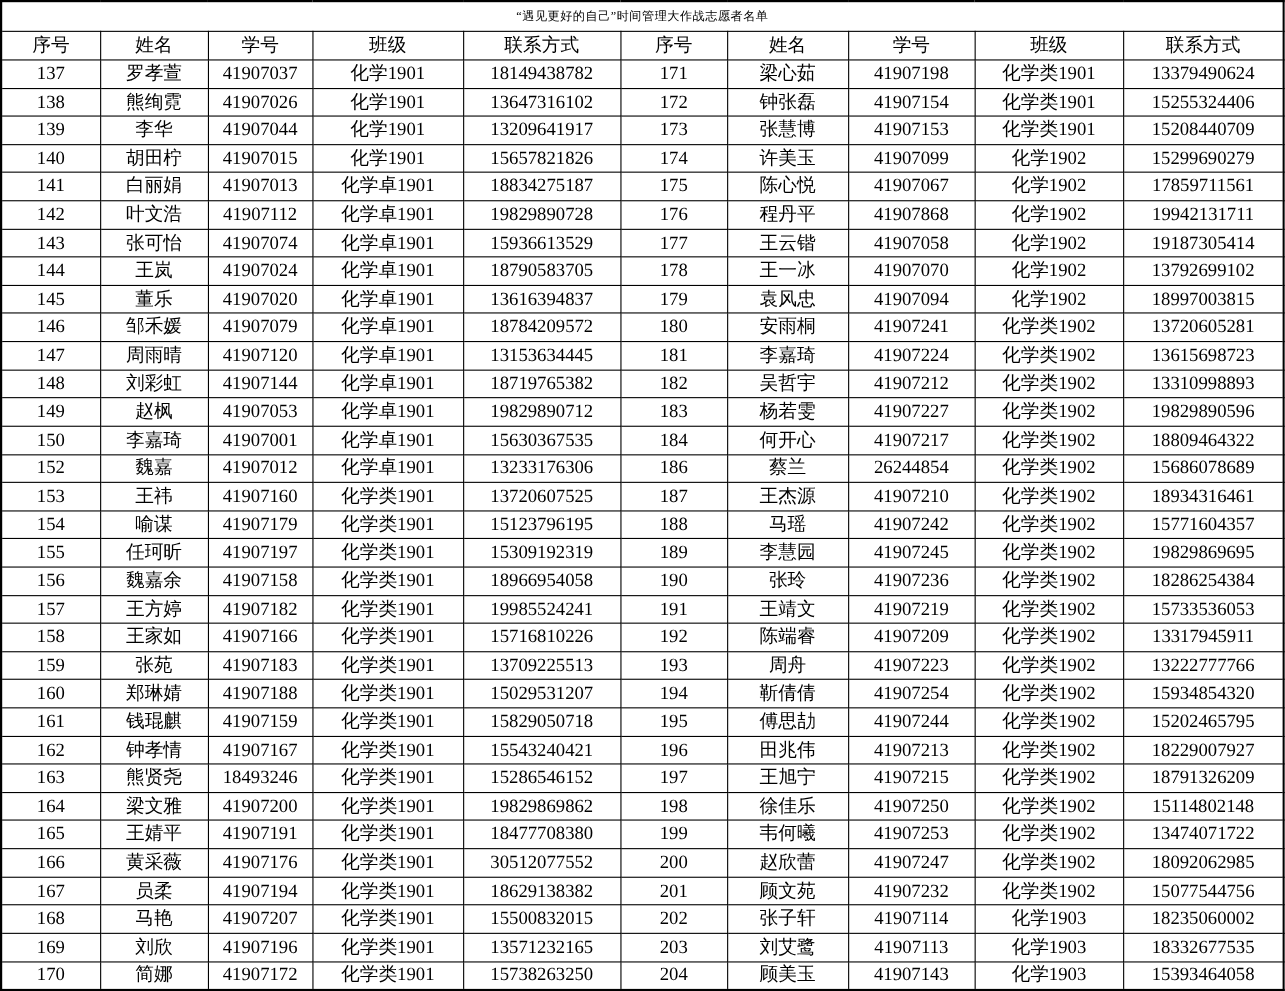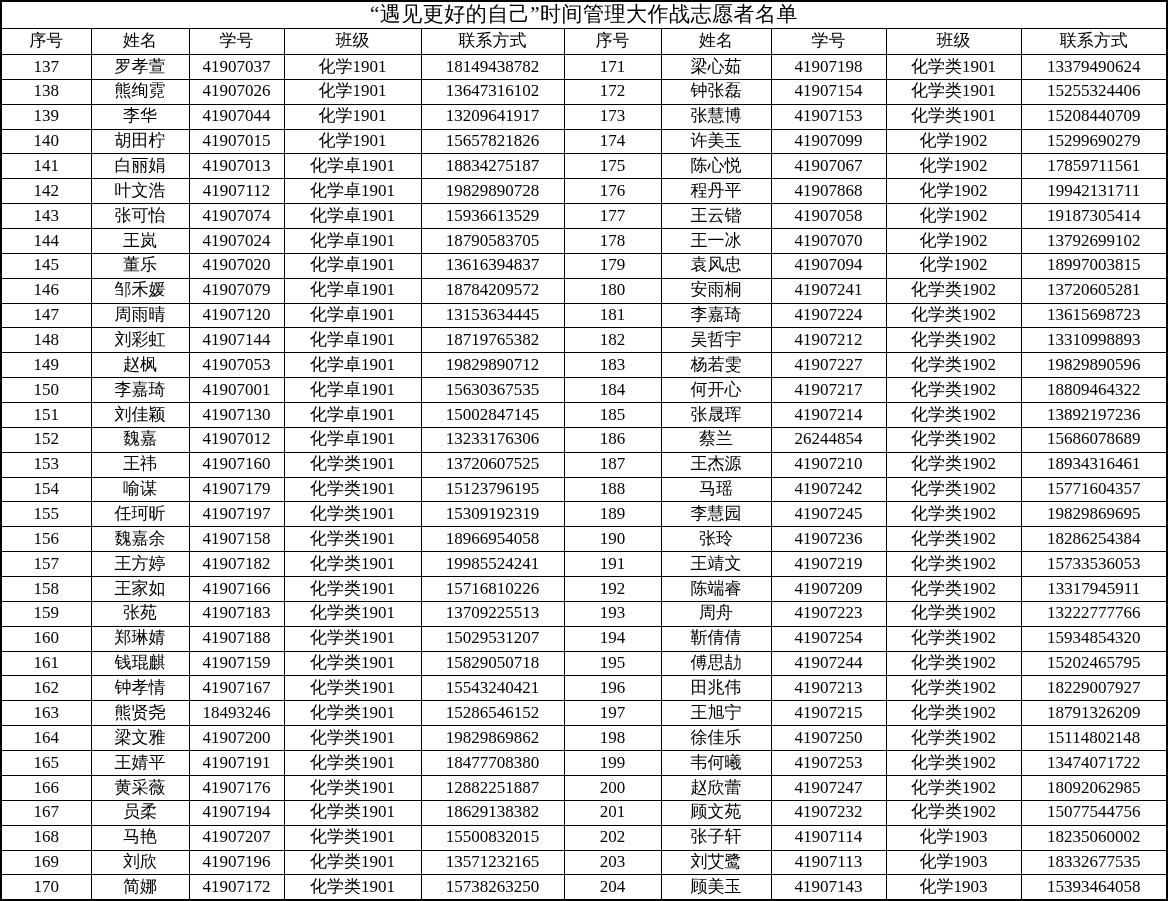--- a/index.html
+++ b/index.html
@@ -22,21 +22,21 @@
     vertical-align: middle;
     font-size: 17px;
     font-weight: normal;
     padding: 0;
     overflow: hidden;
     white-space: nowrap;
     line-height: 1.1;
   }
   tr.title-row td {
     height: 26px;
-    font-size: 21px;
+    font-size: 11px;
     letter-spacing: 0.5px;
   }
   tr.header-row th {
     height: 25px;
   }
   tbody tr {
     height: 24px;
   }
 </style>
 </head>
@@ -235,32 +235,20 @@
         <td>41907001</td>
         <td>化学卓1901</td>
         <td>15630367535</td>
         <td>184</td>
         <td>何开心</td>
         <td>41907217</td>
         <td>化学类1902</td>
         <td>18809464322</td>
       </tr>
       <tr>
-        <td>151</td>
-        <td>刘佳颖</td>
-        <td>41907130</td>
-        <td>化学卓1901</td>
-        <td>15002847145</td>
-        <td>185</td>
-        <td>张晟珲</td>
-        <td>41907214</td>
-        <td>化学类1902</td>
-        <td>13892197236</td>
-      </tr>
-      <tr>
         <td>152</td>
         <td>魏嘉</td>
         <td>41907012</td>
         <td>化学卓1901</td>
         <td>13233176306</td>
         <td>186</td>
         <td>蔡兰</td>
         <td>26244854</td>
         <td>化学类1902</td>
         <td>15686078689</td>
@@ -419,21 +407,21 @@
         <td>韦何曦</td>
         <td>41907253</td>
         <td>化学类1902</td>
         <td>13474071722</td>
       </tr>
       <tr>
         <td>166</td>
         <td>黄采薇</td>
         <td>41907176</td>
         <td>化学类1901</td>
-        <td>12882251887</td>
+        <td>30512077552</td>
         <td>200</td>
         <td>赵欣蕾</td>
         <td>41907247</td>
         <td>化学类1902</td>
         <td>18092062985</td>
       </tr>
       <tr>
         <td>167</td>
         <td>员柔</td>
         <td>41907194</td>

